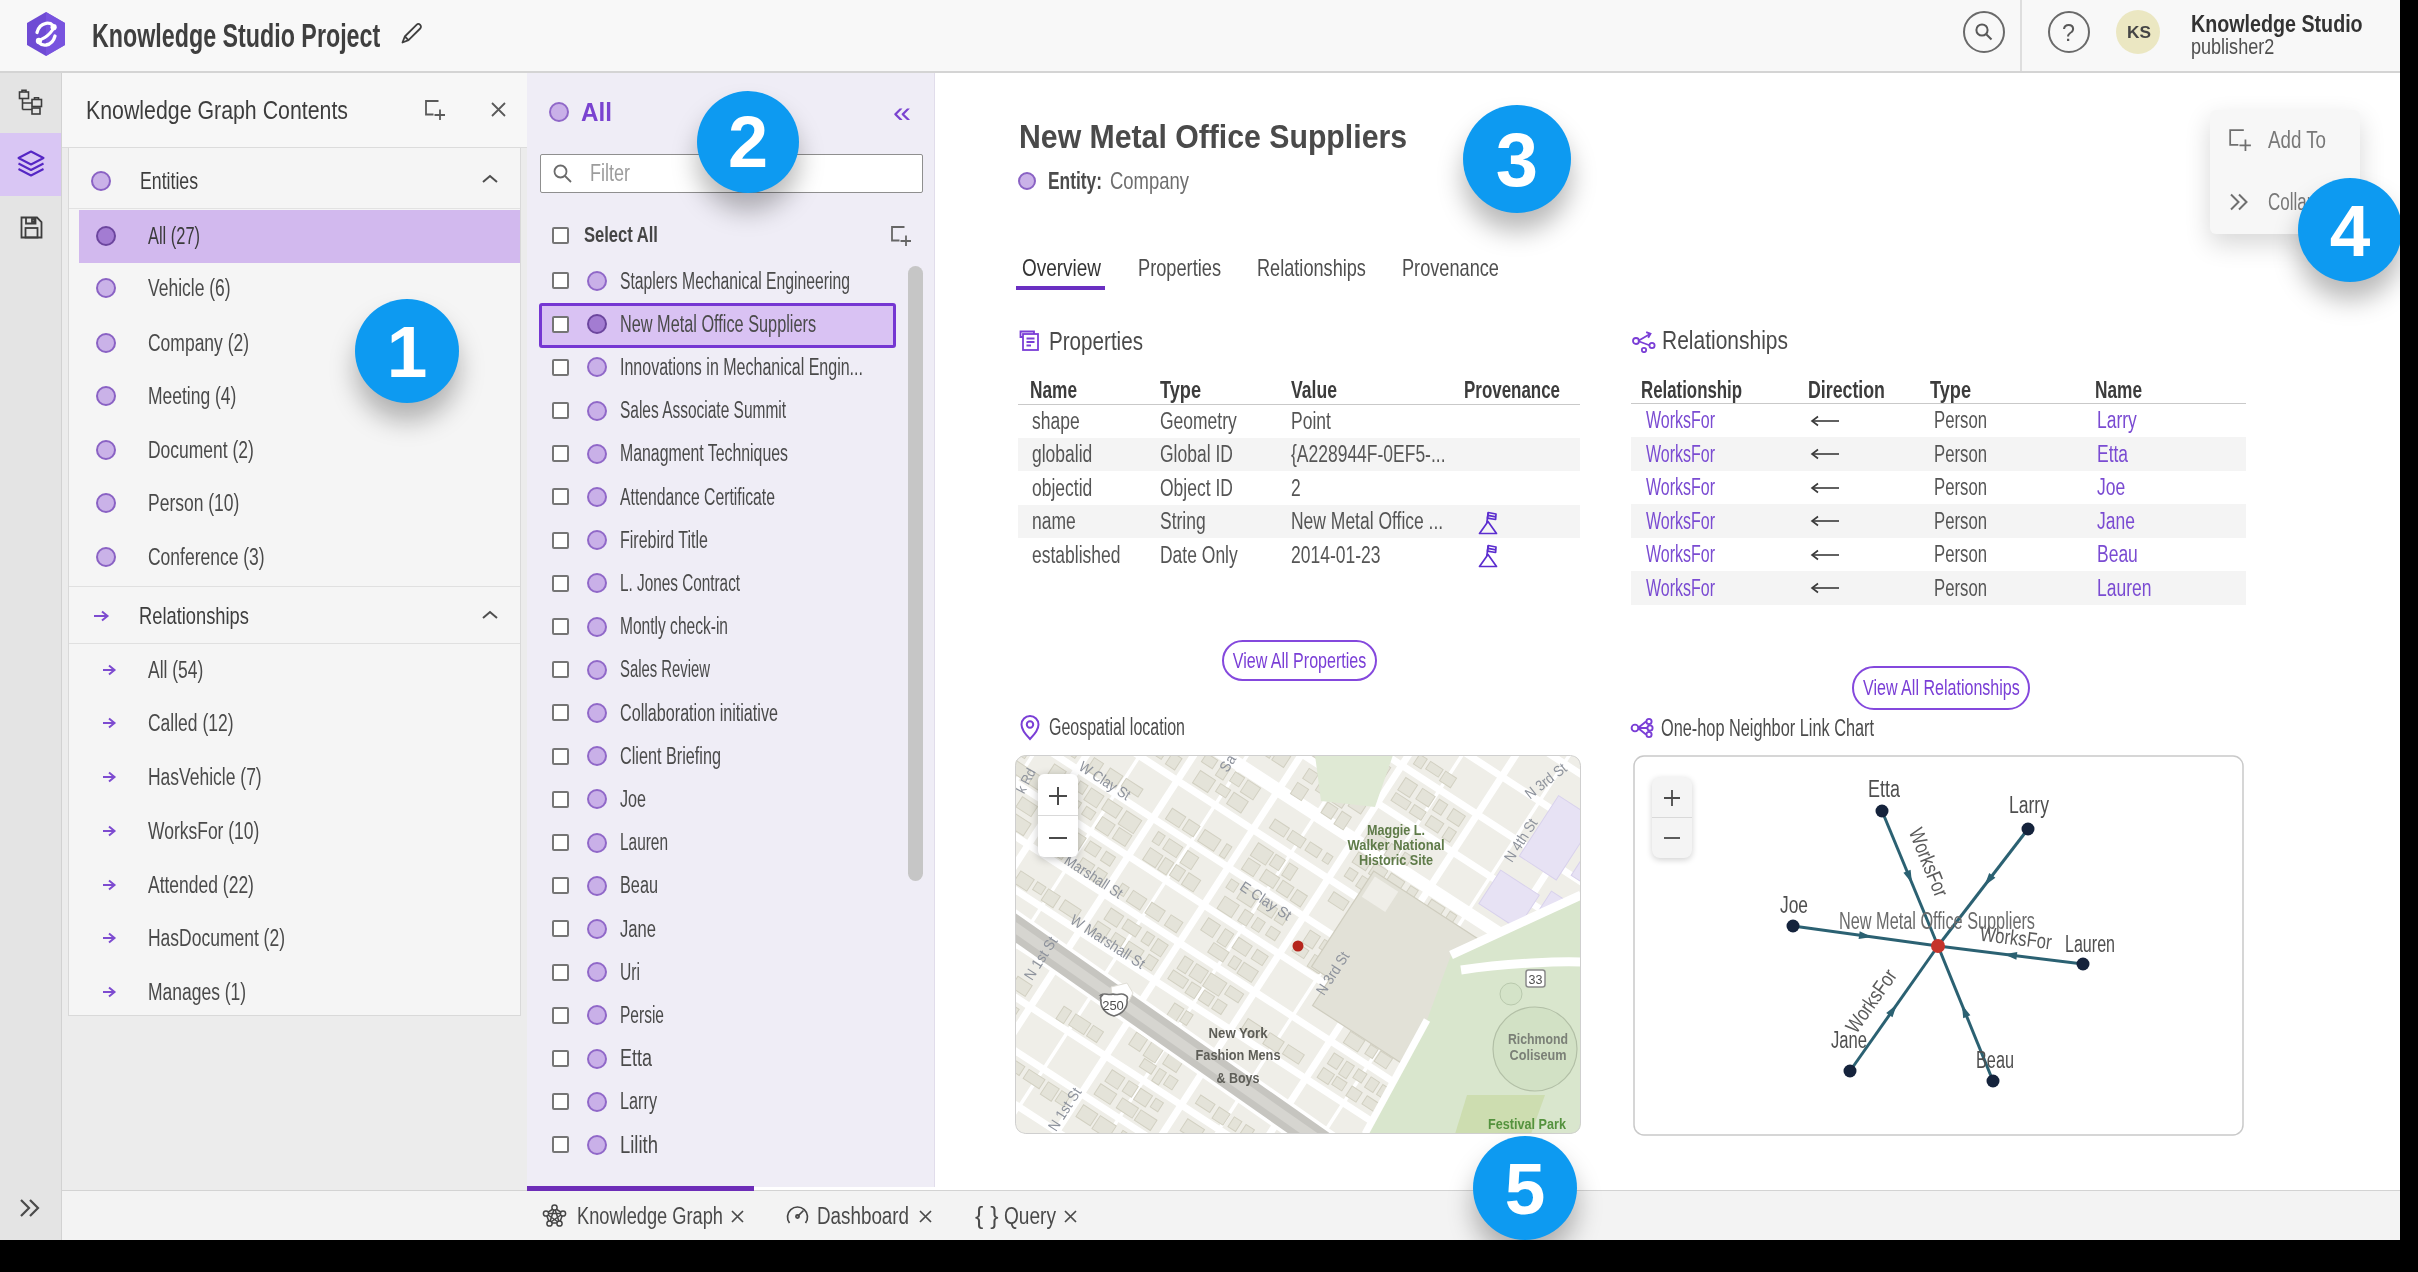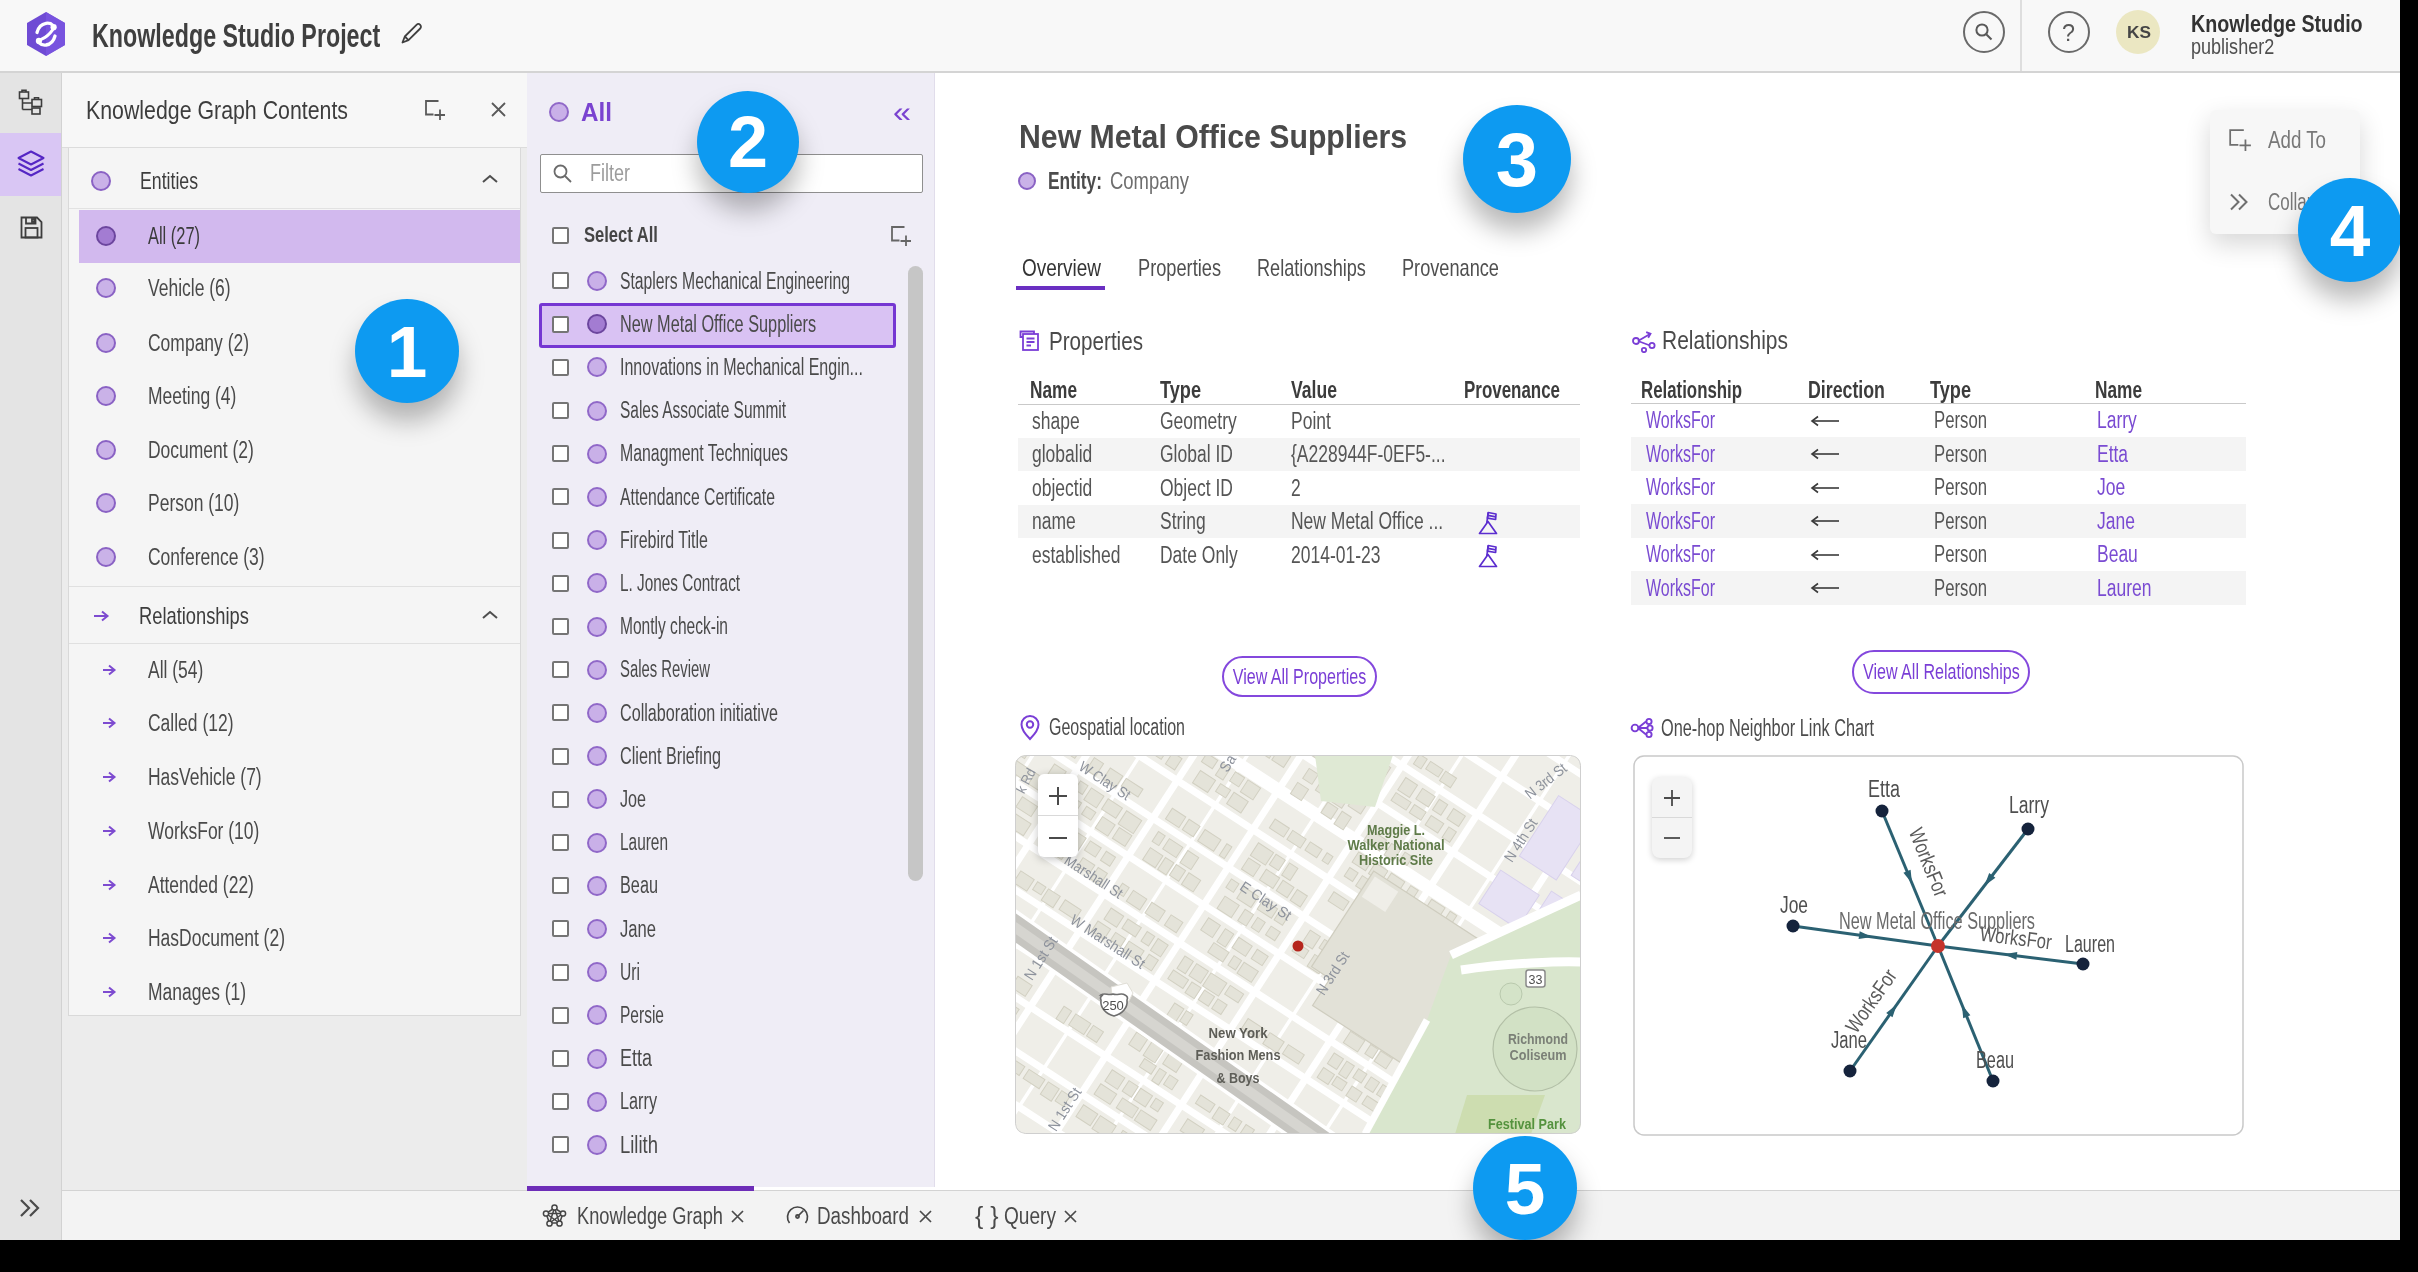--- a/index.html
+++ b/index.html
@@ -241,21 +241,21 @@
     </g>
   </svg>
 <svg class="ab" style="left:1477px;top:543px" width="22" height="26" viewBox="0 0 22 26">
     <g stroke="#5b2dcf" stroke-width="1.7" fill="none" stroke-linejoin="round">
       <path d="M2.5,23.5 H19.5 L11,11.5 Z"></path>
       <path d="M9.8,13 L11.2,2.5"></path>
       <path d="M11.2,2.5 L19,4 L18.6,9.5 L10.5,8.2 Z"></path>
       <path d="M11,5.4 L18.8,6.8"></path>
     </g>
   </svg>
-<div class="pill" style="left:1222px;top:656px;width:151px;height:37px">
+<div class="pill" style="left:1222px;top:640px;width:151px;height:37px">
     <span style="font-size:22px">View All Properties</span>
   </div>
 <svg class="ab" style="left:1631px;top:329px" width="26" height="24" viewBox="0 0 26 24">
     <g stroke="#7a3ed6" stroke-width="1.8" fill="none">
       <path d="M7,12 L19,5 M7,12 L19,16.5"></path>
       <path d="M15.2,3.2 L19.5,4.8 L17.2,8.8"></path>
       <circle cx="5" cy="12" r="3"></circle>
       <circle cx="21" cy="16.5" r="2.6"></circle>
       <circle cx="13" cy="21" r="2.2"></circle>
     </g>
@@ -293,21 +293,21 @@
       <path d="M29,6 H2"></path>
       <path d="M8,1.5 L2,6 L8,10.5"></path>
     </g>
   </svg>
 <svg class="ab" style="left:1810px;top:582.0px" width="30" height="12" viewBox="0 0 30 12">
     <g stroke="#3a3a3a" stroke-width="1.6" fill="none">
       <path d="M29,6 H2"></path>
       <path d="M8,1.5 L2,6 L8,10.5"></path>
     </g>
   </svg>
-<div class="pill" style="left:1852px;top:650px;width:174px;height:40px">
+<div class="pill" style="left:1852px;top:666px;width:174px;height:40px">
     <span style="font-size:22px">View All Relationships</span>
   </div>
 <svg class="ab" style="left:1019px;top:714px" width="22" height="27" viewBox="0 0 22 27">
     <g stroke="#7a3ed6" stroke-width="2" fill="none">
       <path d="M11,2 C6.3,2 2.5,5.8 2.5,10.5 C2.5,16.5 11,25 11,25 S19.5,16.5 19.5,10.5 C19.5,5.8 15.7,2 11,2 Z"></path>
       <circle cx="11" cy="10.5" r="3.2"></circle>
     </g>
   </svg>
 <svg class="ab" style="left:1629px;top:716px" width="28" height="24" viewBox="0 0 28 24">
     <g stroke="#7a3ed6" stroke-width="1.9" fill="none">

